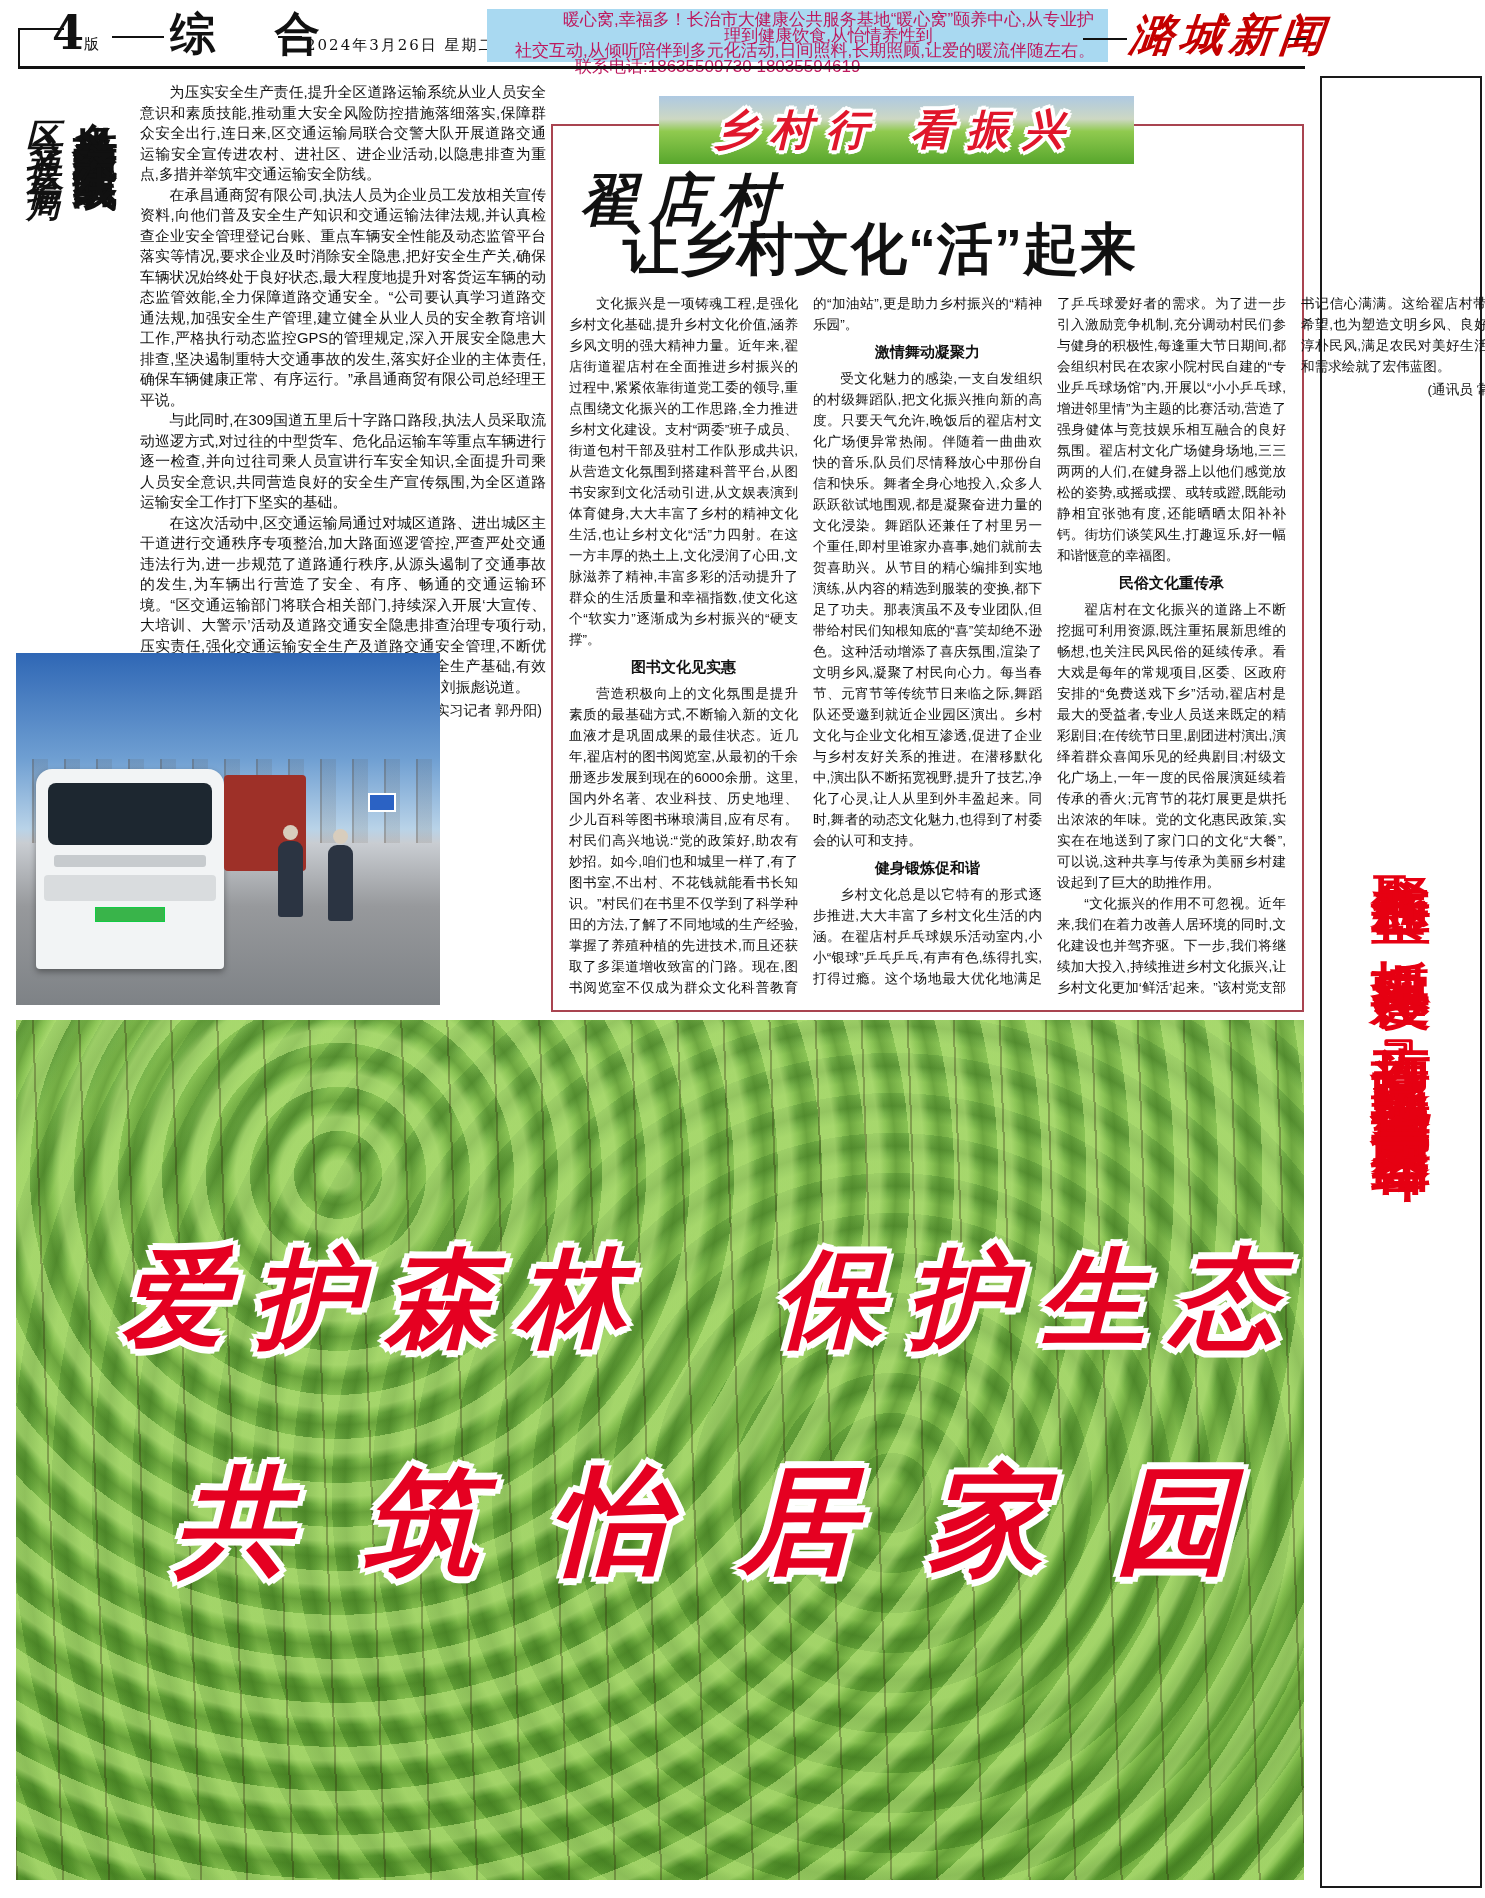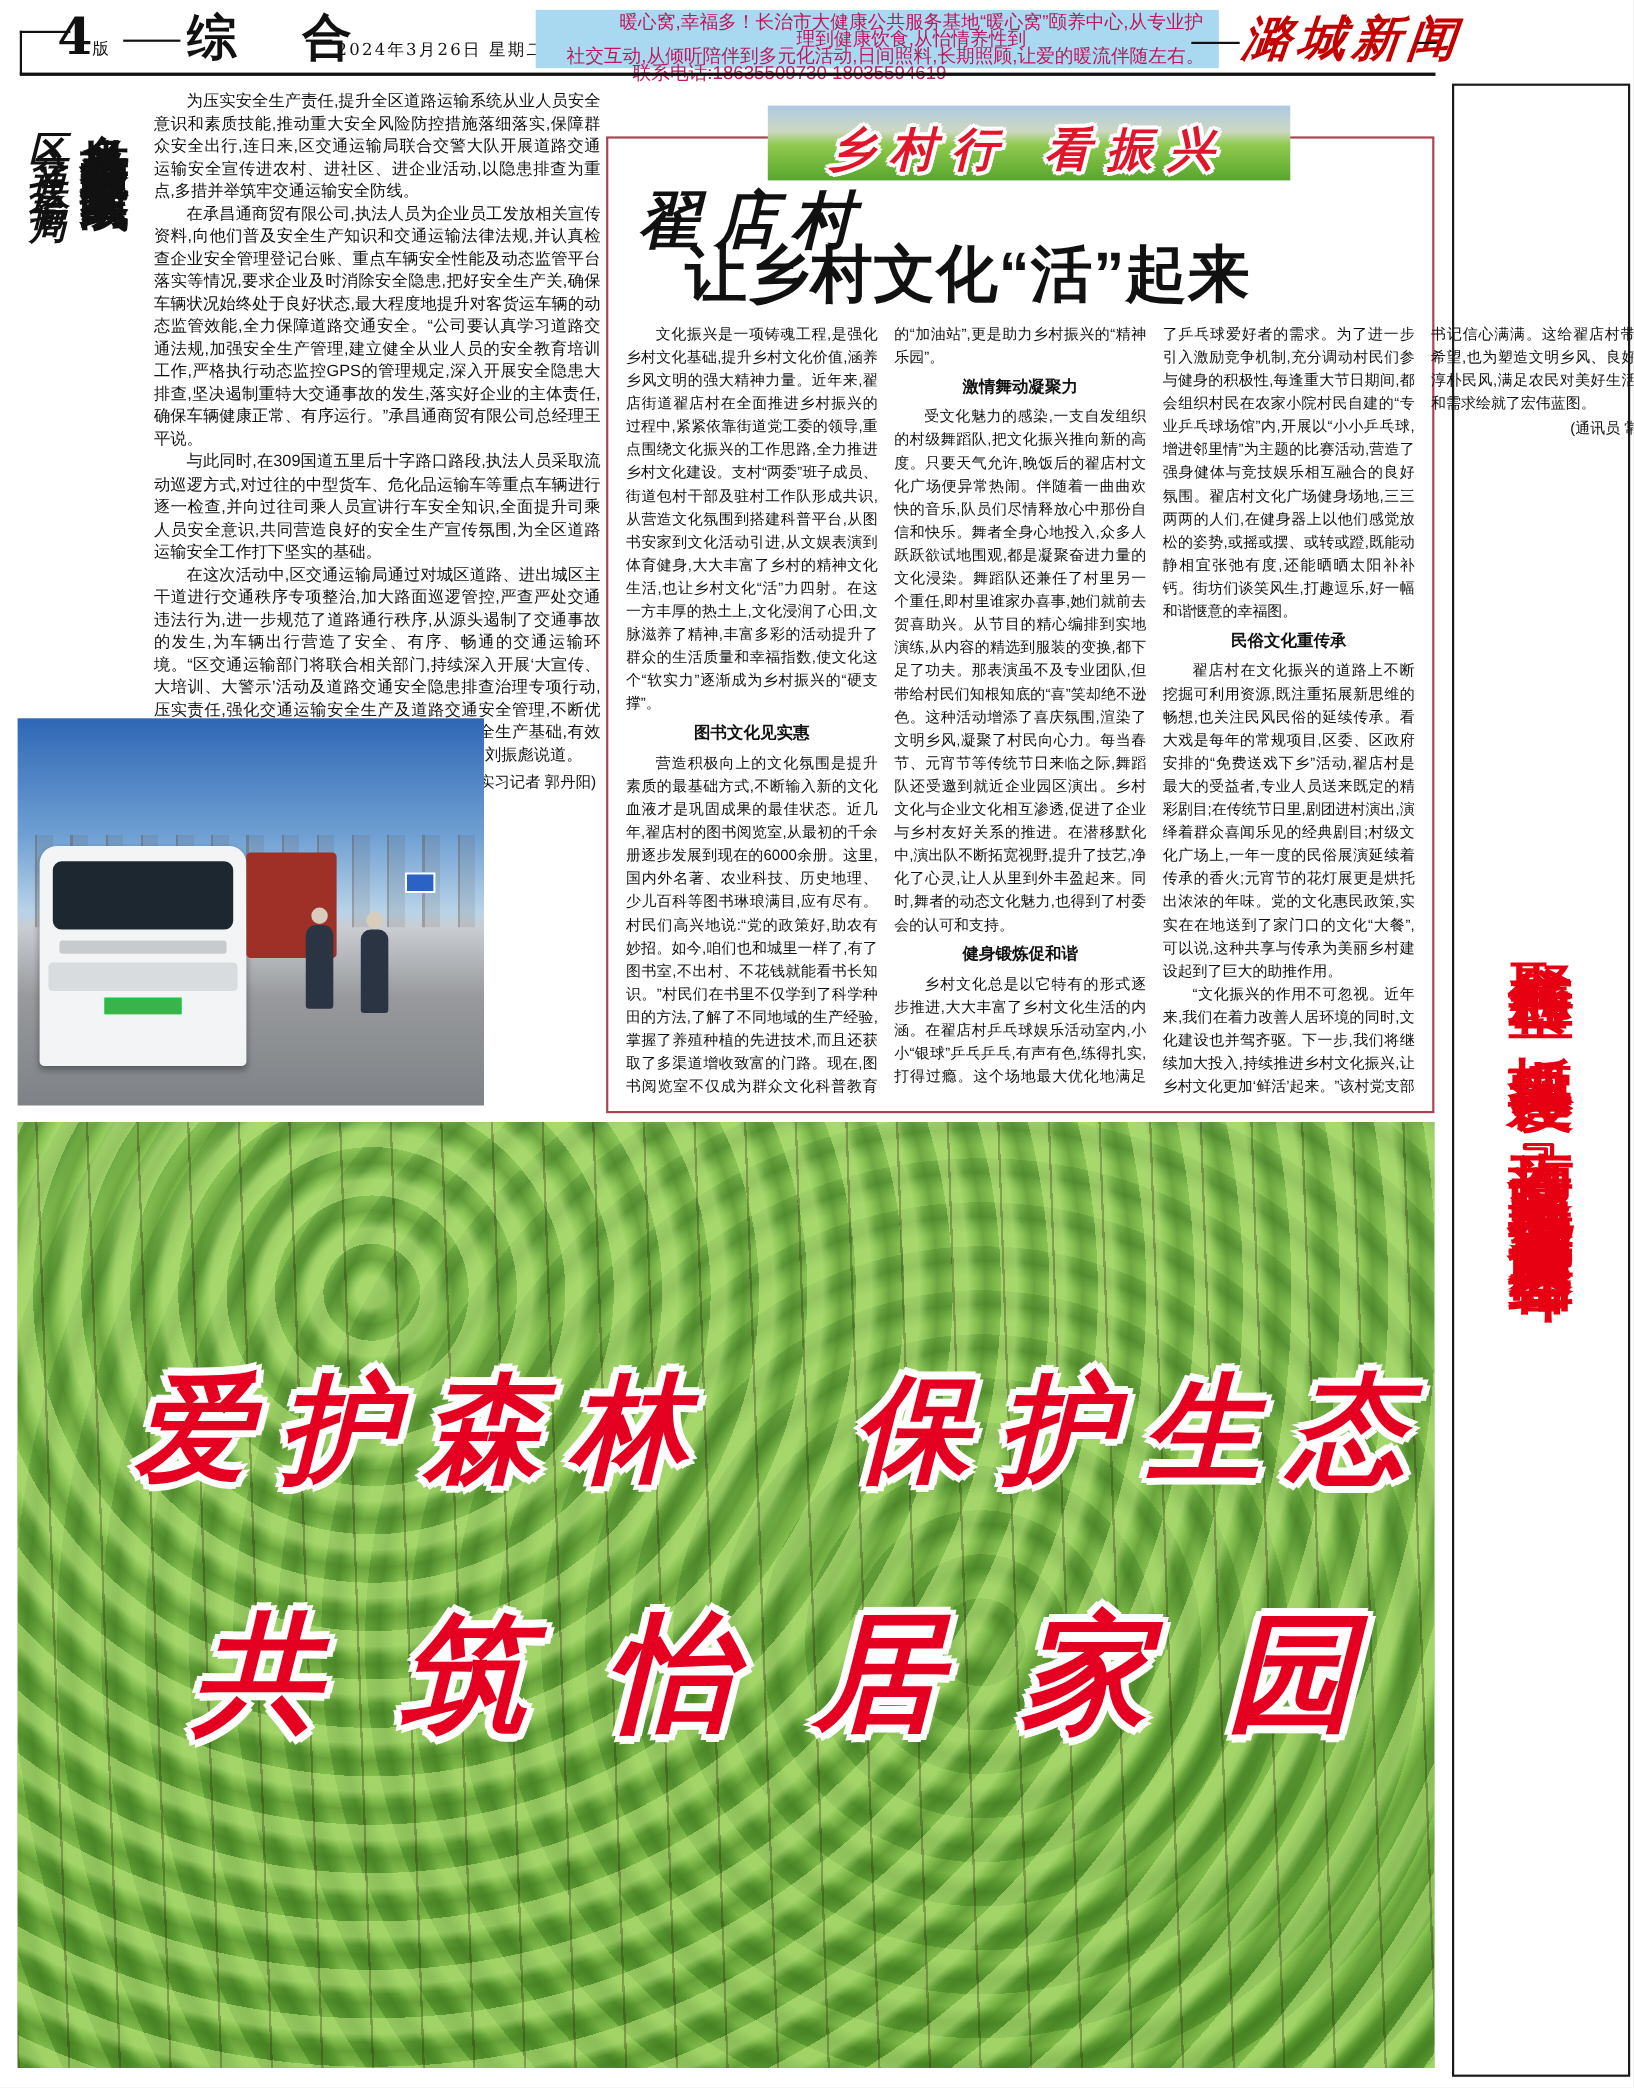--- a/index.html
+++ b/index.html
@@ -58,23 +58,23 @@
   .t-plate { width:70px; height:15px; background:#39b44a; border:1px solid #1c4; margin:6px auto 0; }
   .t-cargo { position:absolute; left:208px; top:122px; width:82px; height:96px; background:#9e3028; border-radius:4px; }
   .officer { position:absolute; width:25px; height:76px; background:#2b3442; border-radius:9px 9px 3px 3px; }
   .officer::before { content:""; position:absolute; left:5px; top:-16px; width:15px; height:15px; border-radius:50%; background:#d8cdbd; }
   .officer.o1 { left:262px; top:188px; }
   .officer.o2 { left:312px; top:192px; }
   .t-sign { position:absolute; left:352px; top:140px; width:28px; height:19px; background:#2b62c4; border:2px solid #fff; }
 
   
   .v-box { position:absolute; left:551px; top:124px; width:753px; height:888px; border:2px solid #a94450; background:#fff; }
-  .series-banner { position:absolute; left:698px; top:96px; width:475px; height:68px;
+  .series-banner { position:absolute; left:659px; top:96px; width:475px; height:68px;
                    background:linear-gradient(180deg,#aec9e2 0%,#cdd8c3 34%,#90ca4f 52%,#57a62c 100%);
-                   display:flex; align-items:flex-end; justify-content:center; }
+                   display:flex; align-items:center; justify-content:center; }
   .series-banner span { font-family:"DejaVu Serif",serif; font-style:italic; font-weight:bold; font-size:42px;
                         letter-spacing:14px; color:#e0162b;
                         text-shadow:-3px -3px 0 #fff,3px -3px 0 #fff,-3px 3px 0 #fff,3px 3px 0 #fff,0 4px 0 #fff,0 -4px 0 #fff,4px 0 0 #fff,-4px 0 0 #fff; }
   .v-kicker { position:absolute; left:580px; top:163px; font-family:Liberation Mono, monospace; font-style:italic;
               font-weight:bold; font-size:56px; letter-spacing:14px; }
   .v-title { position:absolute; left:560px; top:212px; width:640px; text-align:center;
              font-size:56px; font-weight:900; letter-spacing:1px; }
   .v-cols { position:absolute; left:569px; top:293px; width:717px; height:712px;
             column-count:3; column-gap:15px; column-fill:auto;
             font-size:13.6px; line-height:21px; text-align:justify; }

